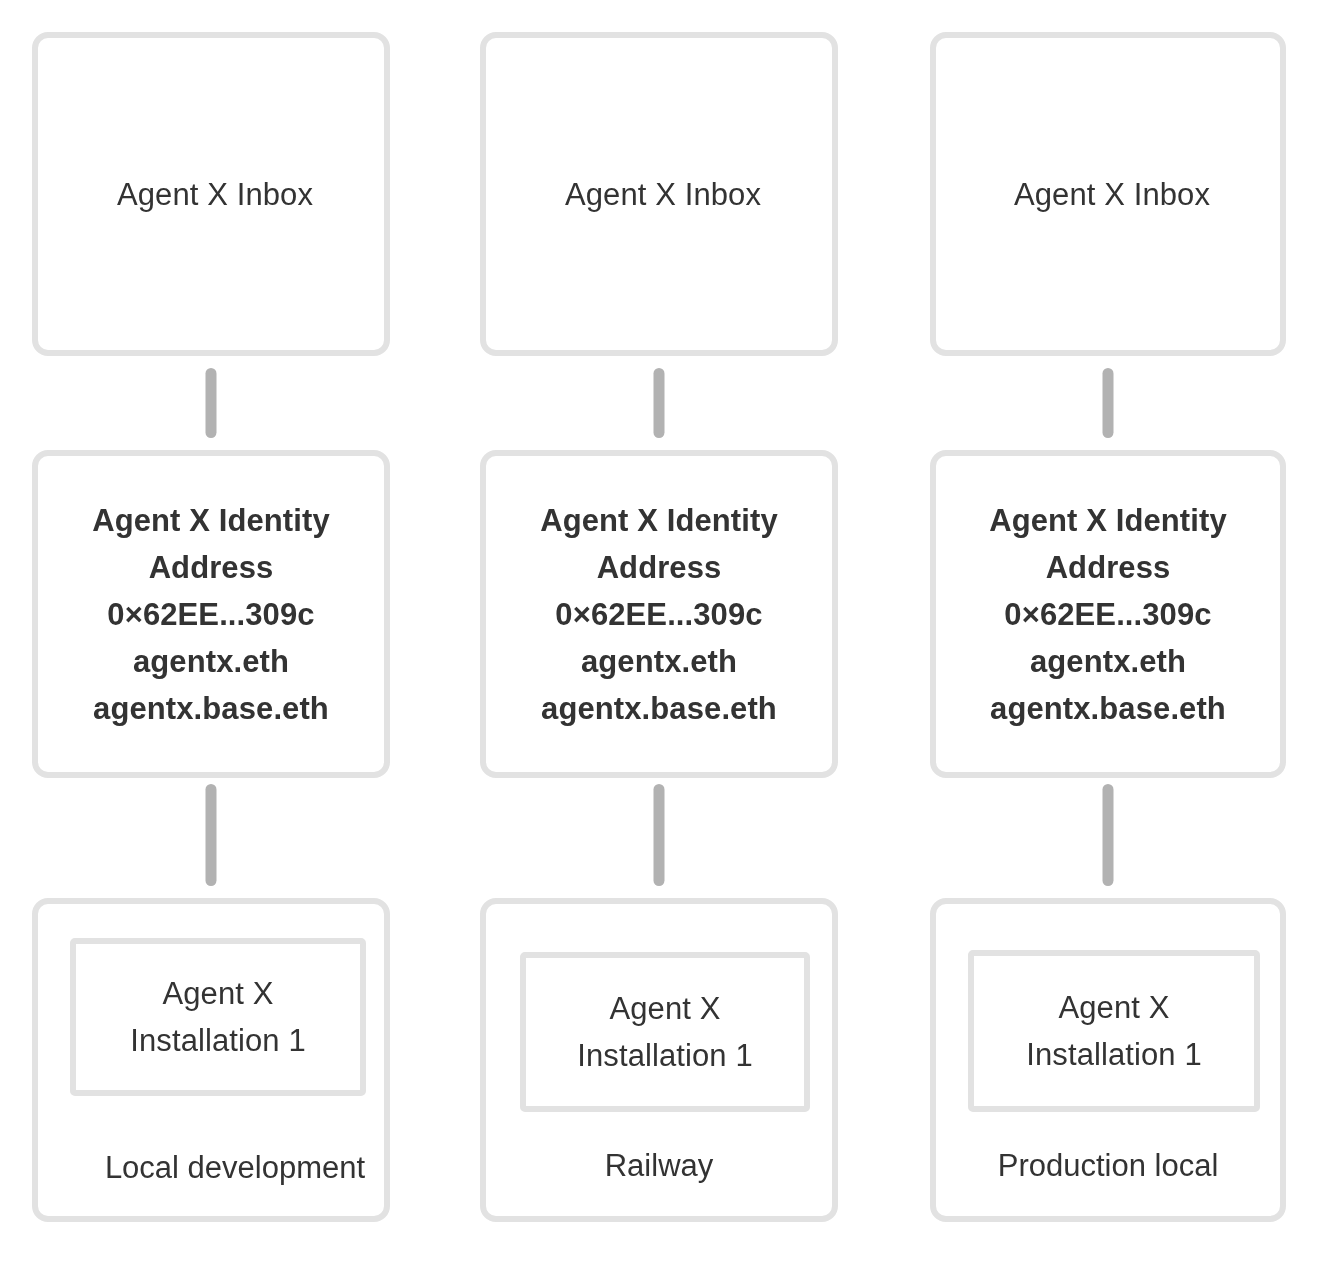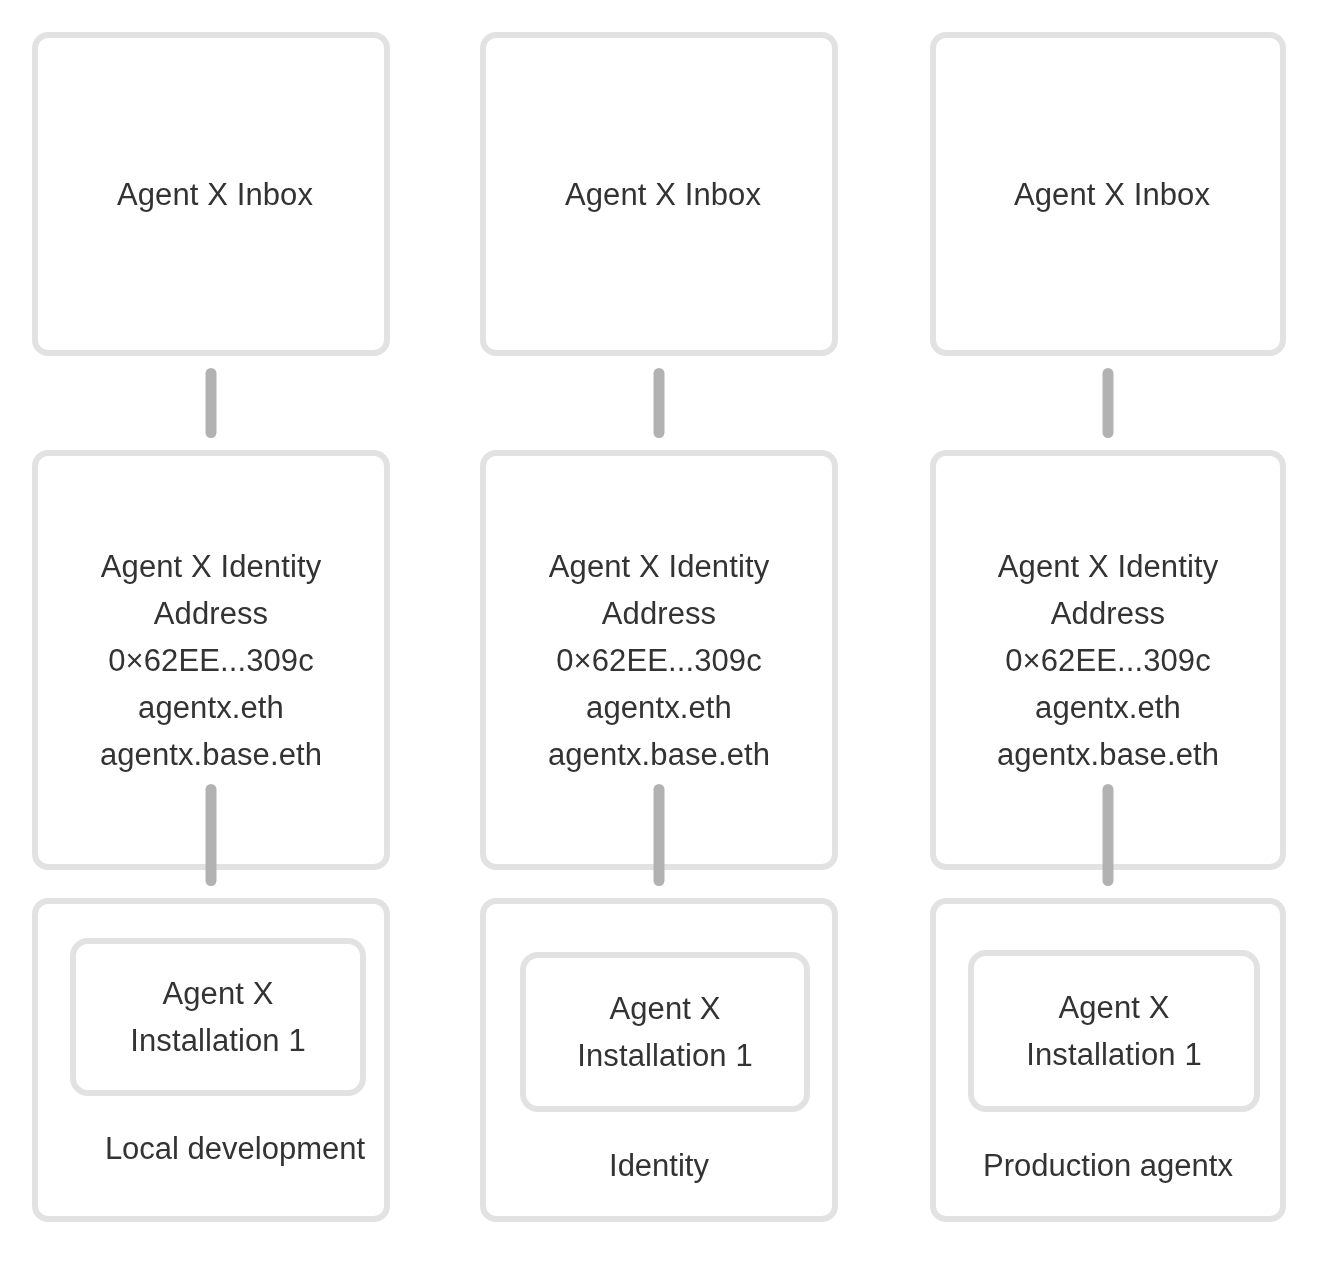--- a/index.html
+++ b/index.html
@@ -49,41 +49,42 @@
     color: #333333;
   }
 
   .card-inbox {
     top: 32px;
     height: 324px;
     padding-left: 8px;
   }
   .card-identity {
     top: 450px;
-    height: 420px;
+    height: 328px;
+    font-weight: bold;
   }
   .card-install {
     top: 898px;
     height: 324px;
   }
 
   .line {
     font-size: 31px;
     line-height: 47px;
     letter-spacing: 0.1px;
     white-space: nowrap;
     color: #333333;
   }
 
   
   .inner-box {
     box-sizing: border-box;
     background: #ffffff;
     border: 6px solid #e2e2e2;
-    border-radius: 18px;
+    border-radius: 5px;
     display: flex;
     flex-direction: column;
     align-items: center;
     justify-content: center;
     text-align: center;
   }
   .col-0 .inner-box {
     position: absolute;
     left: 32px;
     top: 34px;
@@ -108,21 +109,21 @@
   .caption {
     position: absolute;
     left: 0;
     right: 0;
     text-align: center;
     font-size: 31px;
     line-height: 40px;
     color: #333333;
     white-space: nowrap;
   }
-  .col-0 .caption { top: 225px; padding-left: 48px; }
+  .col-0 .caption { top: 244px; padding-left: 48px; }
   .col-1 .caption { top: 242px; }
   .col-2 .caption { top: 242px; }
 
   
   .connector {
     position: absolute;
     width: 11px;
     background: #b2b2b2;
     border-radius: 6px;
     left: 50%;
@@ -186,21 +187,21 @@
       <div class="line">agentx.base.eth</div>
     </div>
 
     <div class="connector connector-bottom"></div>
 
     <div class="card card-install">
       <div class="inner-box">
         <div class="line">Agent X</div>
         <div class="line">Installation 1</div>
       </div>
-      <div class="caption">Identity</div>
+      <div class="caption">Railway</div>
     </div>
 
   </div>
 
   <div class="column col-2">
 
     <div class="card card-inbox">
       <div class="line">Agent X Inbox</div>
     </div>
 
@@ -214,18 +215,18 @@
       <div class="line">agentx.base.eth</div>
     </div>
 
     <div class="connector connector-bottom"></div>
 
     <div class="card card-install">
       <div class="inner-box">
         <div class="line">Agent X</div>
         <div class="line">Installation 1</div>
       </div>
-      <div class="caption">Production agentx</div>
+      <div class="caption">Production local</div>
     </div>
 
   </div>
 
 </div>
 
 </body></html>

